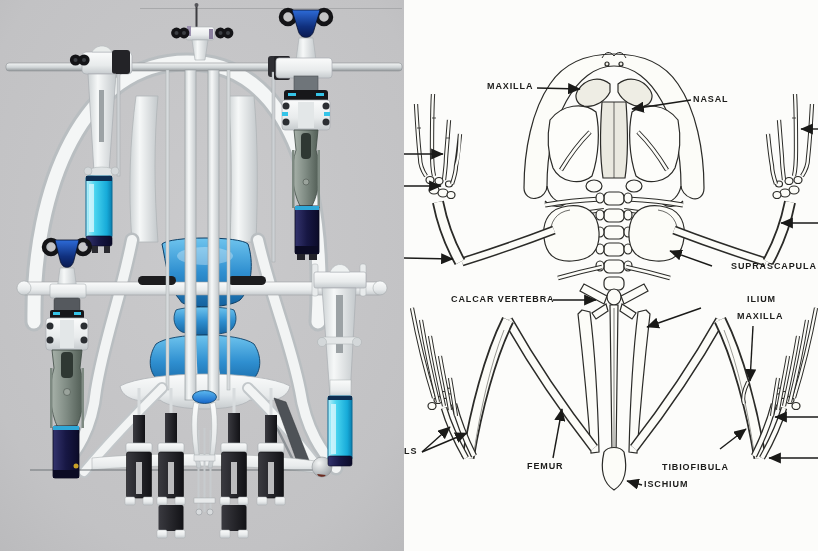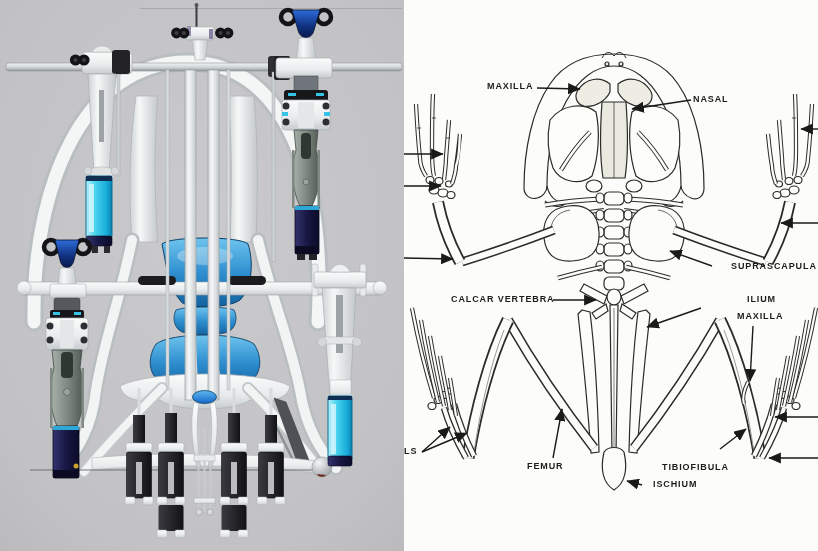--- a/index.html
+++ b/index.html
@@ -535,15 +535,15 @@
 
     <div class="lbl" style="left:83px;top:81px;">MAXILLA</div>
     <div class="lbl" style="left:289px;top:94px;">NASAL</div>
     <div class="lbl" style="left:311px;top:261px;margin-left:16px;">SUPRASCAPULA</div>
     <div class="lbl" style="left:47px;top:294px;">CALCAR VERTEBRA</div>
     <div class="lbl" style="left:303px;top:294px;padding-left:40px;">ILIUM</div>
     <div class="lbl" style="left:333px;top:311px;">MAXILLA</div>
     <div class="lbl" style="left:0px;top:446px;text-align:center;">LS</div>
     <div class="lbl" style="left:123px;top:461px;text-align:center;">FEMUR</div>
     <div class="lbl" style="left:258px;top:433px;margin-top:29px;">TIBIOFIBULA</div>
-    <div class="lbl" style="left:240px;top:479px;margin-left:9px;">ISCHIUM</div>
+    <div class="lbl" style="left:240px;top:479px;">ISCHIUM</div>
   </div>
 </div>
 
 </body></html>

